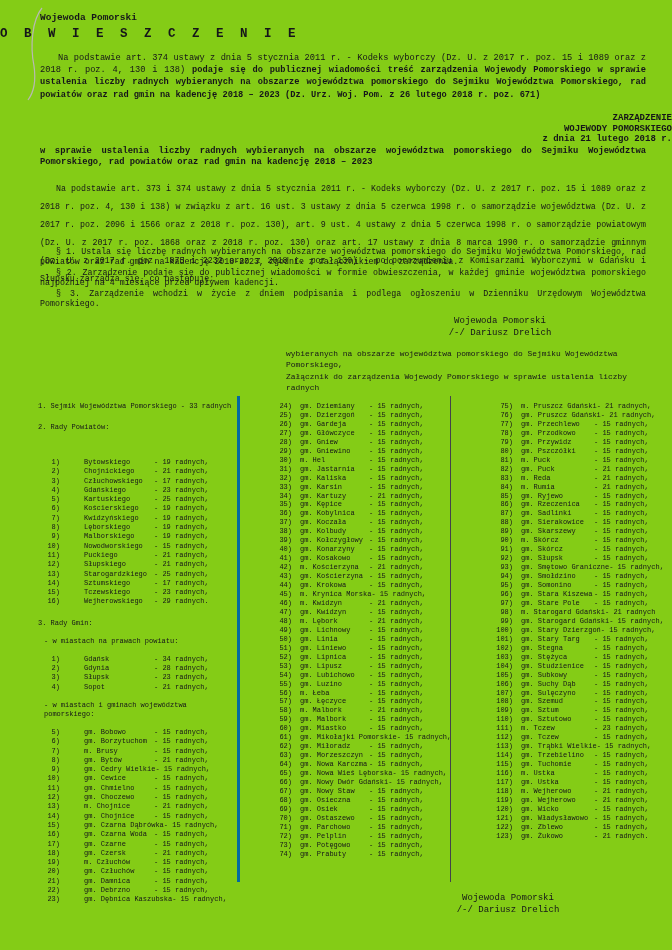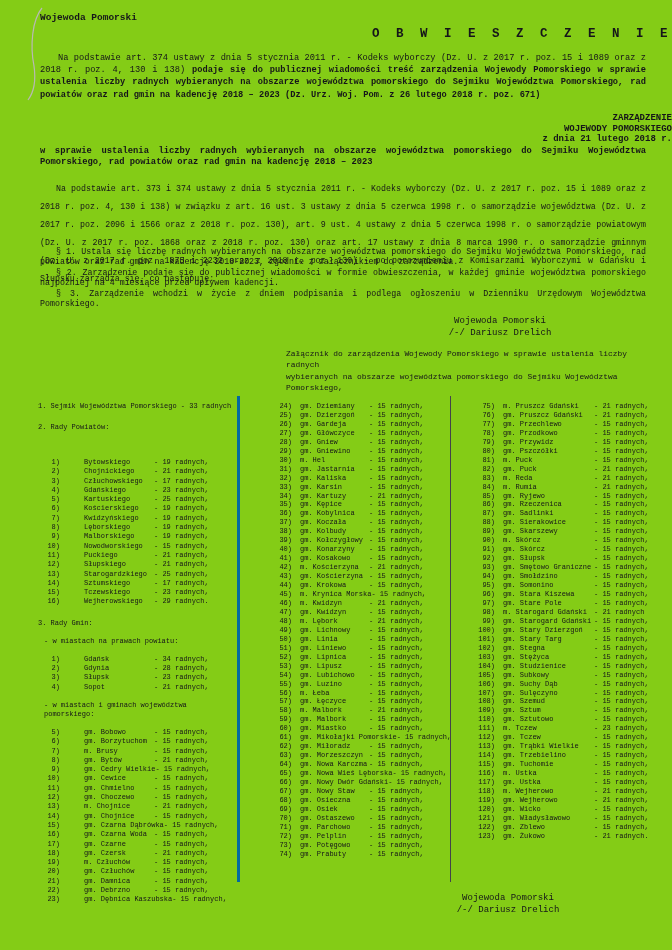--- a/index.html
+++ b/index.html
@@ -4,37 +4,37 @@
 <style>
   html,body{margin:0;padding:0;background:#e8e8e6;}
   .doc{
     position:relative;width:672px;height:950px;margin:0 auto;
     background:#84cc16;color:#15151a;
     font-family:Liberation Mono, monospace;
     overflow:hidden;
   }
   .abs{position:absolute;}
   .issuer{top:12px;left:40px;font-size:9.5px;font-weight:bold;}
-  .title{top:27px;left:0;width:100%;text-align:right;font-size:12.5px;font-weight:bold;letter-spacing:4.5px;}
+  .title{top:27px;left:0;width:100%;text-align:left;font-size:12.5px;font-weight:bold;letter-spacing:4.5px;}
   .intro{top:52px;left:40px;right:26px;font-size:8.7px;line-height:12.2px;text-align:justify;text-indent:18px;}
   .intro b{font-weight:bold;}
   .order-head{top:113px;left:0;width:100%;text-align:right;font-size:9px;font-weight:bold;line-height:10.6px;}
   .subject{top:146px;left:40px;right:26px;font-size:8.8px;font-weight:bold;line-height:10.6px;text-align:justify;}
   .legal{top:180px;left:40px;right:26px;font-size:8.3px;line-height:18px;text-align:justify;text-indent:16px;}
   .pars{top:247px;left:40px;right:26px;font-size:8.3px;line-height:10.4px;text-align:justify;}
   .pars p{margin:0;text-indent:16px;}
   .sig{width:170px;text-align:center;font-size:9px;line-height:11.5px;}
   .sig-mid{top:316px;left:415px;}
   .sig-footer{top:893px;left:423px;}
   .attach{top:348px;left:286px;width:376px;font-size:7.9px;line-height:11.3px;}
   .annex{top:396px;left:30px;width:642px;height:486px;display:flex;}
   .col{box-sizing:border-box;padding-top:6px;font-size:7px;}
   .col1{width:207px;padding-left:8px;padding-right:5px;}
   .col2{width:213px;padding-left:26px;padding-right:5px;border-left:3px solid #0369a1;}
-  .col3{width:222px;padding-left:20px;padding-right:4px;border-left:1px solid #44444a;}
+  .col3{width:222px;padding-left:38px;padding-right:4px;border-left:1px solid #44444a;}
   .col .row{display:flex;line-height:9.3px;white-space:nowrap;}
   .col2 .row,.col3 .row{line-height:8.95px;}
   .col1 .row .no{width:22px;text-align:right;flex:none;}
   .col1 .row .nm{margin-left:24px;flex:1;overflow:visible;}
   .col1 .row .ct{width:78px;flex:none;}
   .col2 .row .no{width:26px;text-align:right;flex:none;}
   .col2 .row .nm{margin-left:8px;flex:1;}
   .col2 .row .ct{width:76px;flex:none;}
   .col3 .row .no{width:24px;text-align:right;flex:none;}
   .col3 .row .nm{margin-left:8px;flex:1;}
@@ -75,22 +75,22 @@
     <p>§ 2. Zarządzenie podaje się do publicznej wiadomości w formie obwieszczenia, w każdej gminie województwa pomorskiego najpóźniej na 4 miesiące przed upływem kadencji.</p>
     <p>§ 3. Zarządzenie wchodzi w życie z dniem podpisania i podlega ogłoszeniu w Dzienniku Urzędowym Województwa Pomorskiego.</p>
   </div>
 
   <div class="abs sig sig-mid">
     <div>Wojewoda Pomorski</div>
     <div>/-/ Dariusz Drelich</div>
   </div>
 
   <div class="abs attach">
+    <div>wybieranych na obszarze województwa pomorskiego do Sejmiku Województwa Pomorskiego,</div>
     <div>Załącznik  do zarządzenia Wojewody Pomorskiego w sprawie ustalenia liczby radnych</div>
-    <div>wybieranych na obszarze województwa pomorskiego do Sejmiku Województwa Pomorskiego,</div>
   </div>
 
   <div class="abs annex">
 
     <div class="col col1">
       <div class="sect-line">1. Sejmik Województwa Pomorskiego - 33 radnych</div>
       <div class="sect-line h-gap1">2. Rady Powiatów:</div>
       <div>
           <div class="row">
             <span class="no">1)</span>

